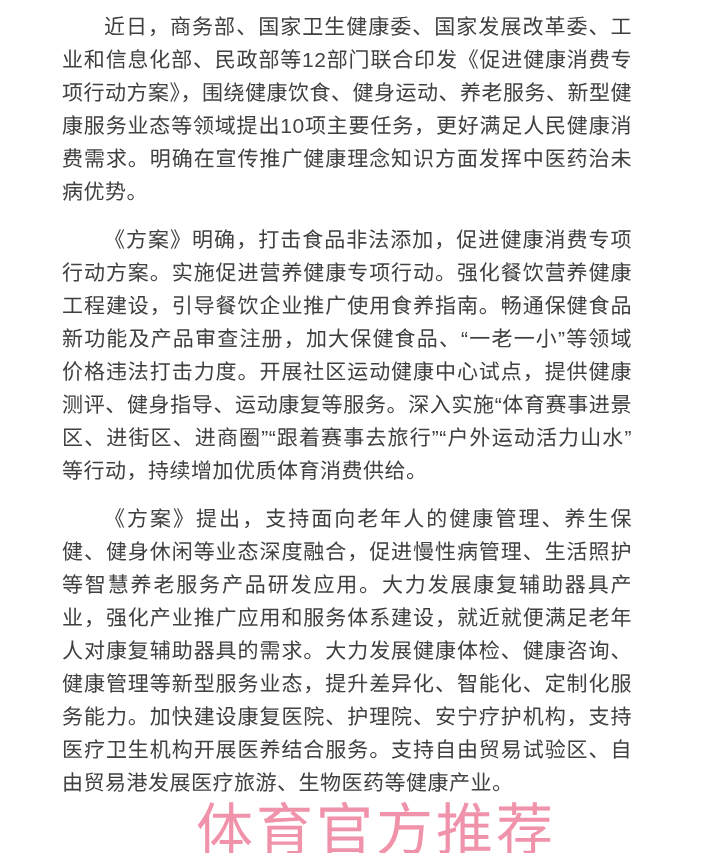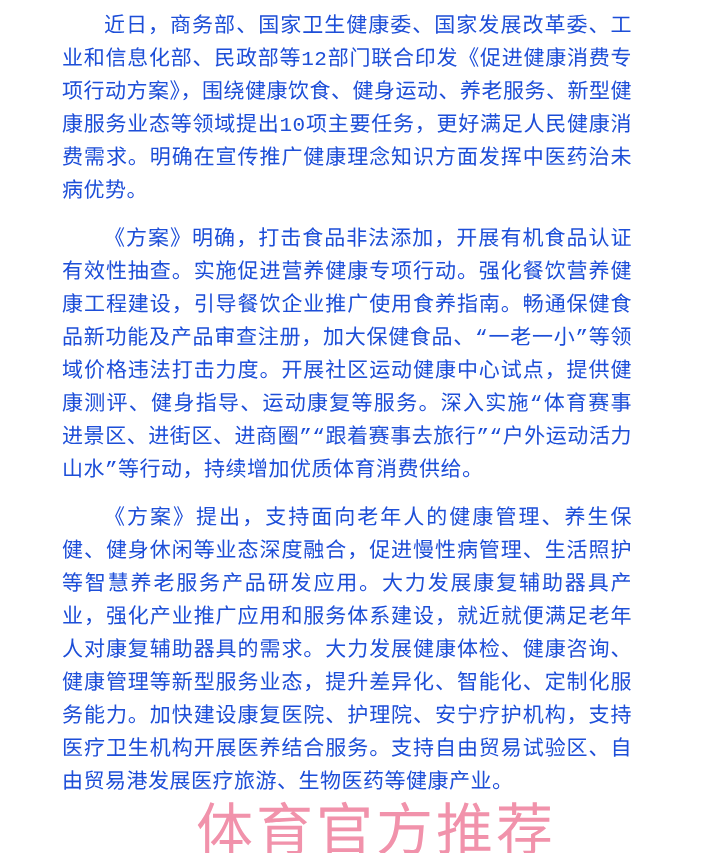--- a/index.html
+++ b/index.html
@@ -19,25 +19,24 @@
   .article {
     position: relative;
     z-index: 1;
     padding: 10px 59px 0 62px;
   }
   .article p {
     margin: 0 16px 15px 0;
     font-size: 21px;
     line-height: 33px;
     letter-spacing: 0.5px;
-    color: #1d4ed8;
+    color: #404040;
     text-align: justify;
     text-indent: 2em;
     word-break: break-all;
-    font-family: Liberation Mono, monospace;
   }
   .watermark {
     position: absolute;
     z-index: 0;
     left: 196px;
     top: 784px;
     font-size: 57px;
     letter-spacing: 3px;
     white-space: nowrap;
     color: #f192ab;
@@ -47,18 +46,18 @@
 </style>
 </head>
 <body>
 
 <div class="page">
 
   <div class="watermark">体育官方推荐</div>
 
   <article class="article">
     <p>近日，商务部、国家卫生健康委、国家发展改革委、工业和信息化部、民政部等12部门联合印发《促进健康消费专项行动方案》，围绕健康饮食、健身运动、养老服务、新型健康服务业态等领域提出10项主要任务，更好满足人民健康消费需求。明确在宣传推广健康理念知识方面发挥中医药治未病优势。</p>
-    <p>《方案》明确，打击食品非法添加，开展有机食品认证有效性抽查。实施促进营养健康专项行动。强化餐饮营养健康工程建设，引导餐饮企业推广使用食养指南。畅通保健食品新功能及产品审查注册，加大保健食品、“一老一小”等领域价格违法打击力度。开展社区运动健康中心试点，提供健康测评、健身指导、运动康复等服务。深入实施“体育赛事进景区、进街区、进商圈”“跟着赛事去旅行”“户外运动活力山水”等行动，持续增加优质体育消费供给。</p>
+    <p>《方案》明确，打击食品非法添加，促进健康消费专项行动方案。实施促进营养健康专项行动。强化餐饮营养健康工程建设，引导餐饮企业推广使用食养指南。畅通保健食品新功能及产品审查注册，加大保健食品、“一老一小”等领域价格违法打击力度。开展社区运动健康中心试点，提供健康测评、健身指导、运动康复等服务。深入实施“体育赛事进景区、进街区、进商圈”“跟着赛事去旅行”“户外运动活力山水”等行动，持续增加优质体育消费供给。</p>
     <p>《方案》提出，支持面向老年人的健康管理、养生保健、健身休闲等业态深度融合，促进慢性病管理、生活照护等智慧养老服务产品研发应用。大力发展康复辅助器具产业，强化产业推广应用和服务体系建设，就近就便满足老年人对康复辅助器具的需求。大力发展健康体检、健康咨询、健康管理等新型服务业态，提升差异化、智能化、定制化服务能力。加快建设康复医院、护理院、安宁疗护机构，支持医疗卫生机构开展医养结合服务。支持自由贸易试验区、自由贸易港发展医疗旅游、生物医药等健康产业。</p>
 
   </article>
 
 </div>
 
 </body></html>

